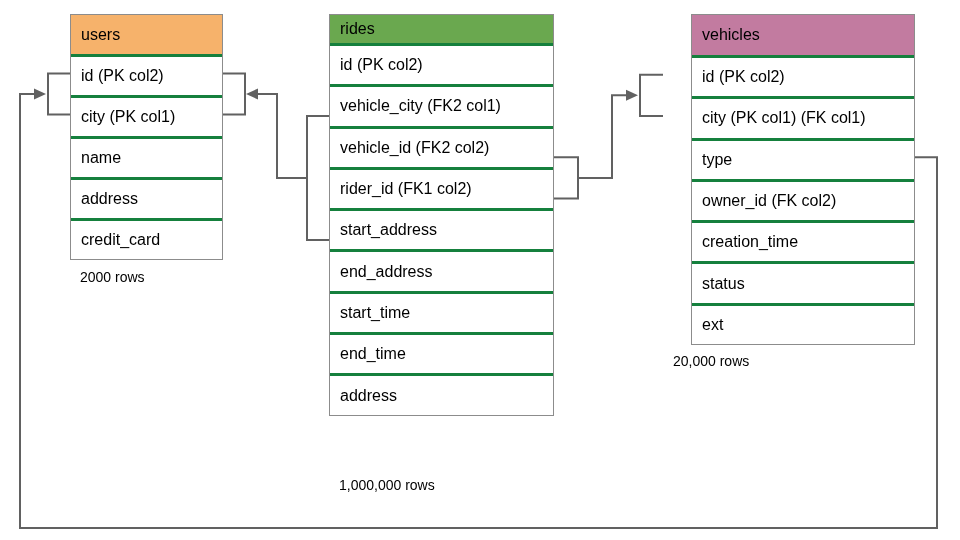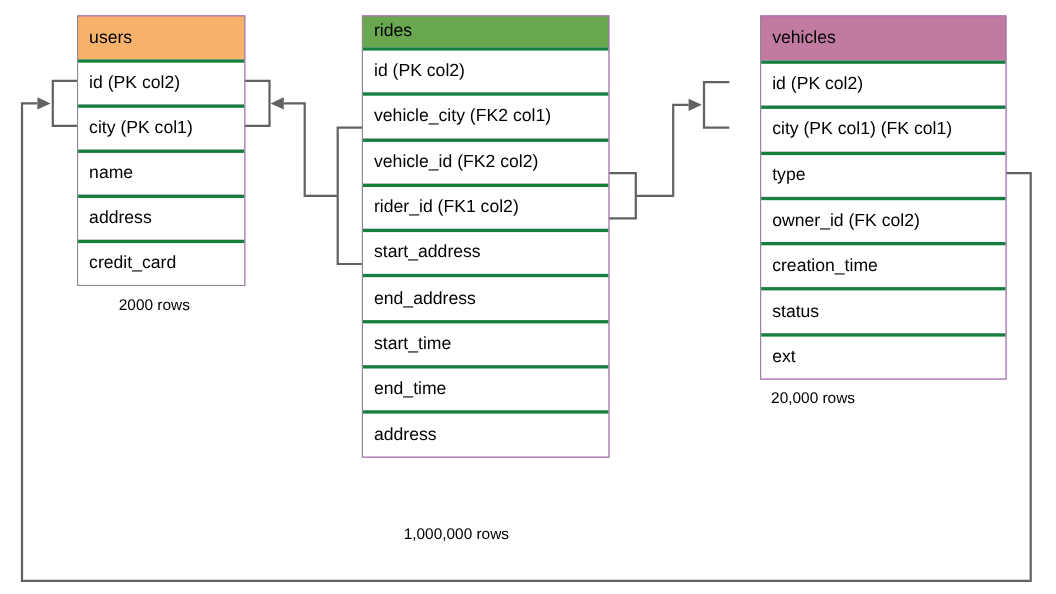--- a/index.html
+++ b/index.html
@@ -65,21 +65,20 @@
   .t-rides .thead    { height: 28px; }
   .t-vehicles .thead { height: 40px; }
   .t-users .row    { height: 41px; }
   .t-rides .row    { height: 41.3px; }
   .t-vehicles .row { height: 41.3px; }
   .caption {
     position: absolute;
     font-size: 14px;
     color: #000000;
     white-space: nowrap;
-    margin-left: 28px;
   }
   .cap-users    { left: 80px;  top: 269px; }
   .cap-rides    { left: 339px; top: 477px; }
   .cap-vehicles { left: 673px; top: 353px; }
 </style>
 </head>
 <body>
 
 <div class="canvas">
 

